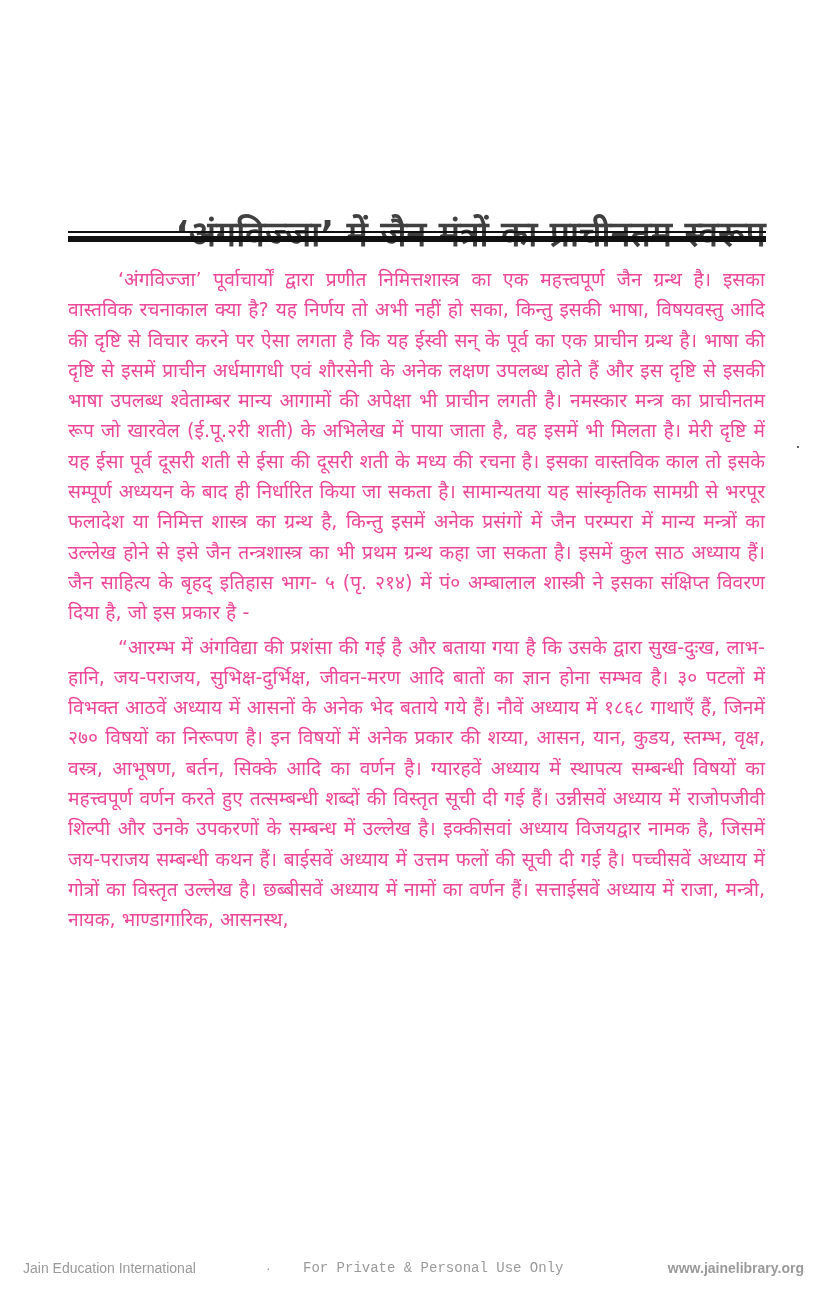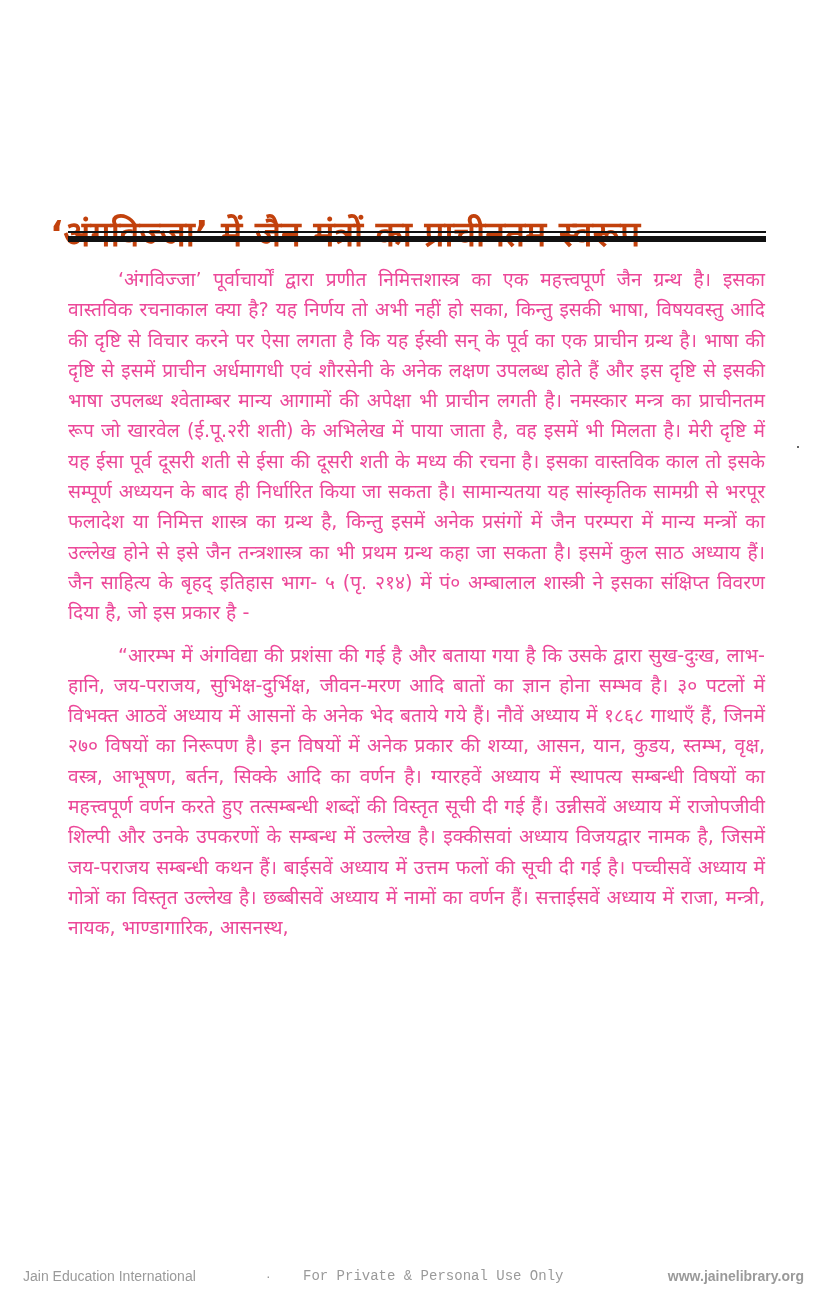--- a/index.html
+++ b/index.html
@@ -2,43 +2,43 @@
 <html><head>
 <meta charset="utf-8">
 <style>
   html, body { margin: 0; padding: 0; }
   body {
     width: 828px; height: 1299px; background: #ffffff;
     position: relative; overflow: hidden;
     font-family: "DejaVu Sans", sans-serif; color: #111;
   }
   .title {
-    position: absolute; left: 50px; top: 186px; width: 728px;
-    text-align: left; font-size: 35px; font-weight: bold; color: #c2410c;
+    position: absolute; left: 38px; top: 186px; width: 728px;
+    text-align: right; font-size: 35px; font-weight: bold; color: #404040;
     letter-spacing: 0.3px; white-space: nowrap;
   }
   .rule-thin {
     position: absolute; left: 68px; width: 698px; top: 231px; height: 2px; background: #111;
   }
   .rule-thick {
     position: absolute; left: 68px; width: 698px; top: 236px; height: 6px; background: #111;
   }
   .body {
     position: absolute; left: 68px; top: 265px; width: 697px;
   }
   .para {
     margin: 0; font-size: 19.2px; line-height: 30.3px; text-align: justify;
     text-indent: 50px; color: #ec4899;
   }
-  .para + .para { margin-top: 12px; }
+  .para + .para { margin-top: 4px; }
   .footer {
     position: absolute; top: 1260px; left: 0; width: 828px; height: 20px;
     font-family: "Liberation Sans", sans-serif; font-size: 14px; color: #9a9a9a;
   }
-  .footer span { position: absolute; top: 8px; white-space: nowrap; }
+  .footer span { position: absolute; top: 0; white-space: nowrap; }
   .f-left { left: 23px; }
   .f-dot { left: 266px; }
   .f-mid { left: 303px; font-family: Liberation Mono, monospace; }
   .f-right { right: 24px; font-weight: bold; }
   .speck { position: absolute; left: 797px; top: 446px; width: 2px; height: 2px; background: #666; }
 </style>
 </head>
 <body>
 
 <div>

